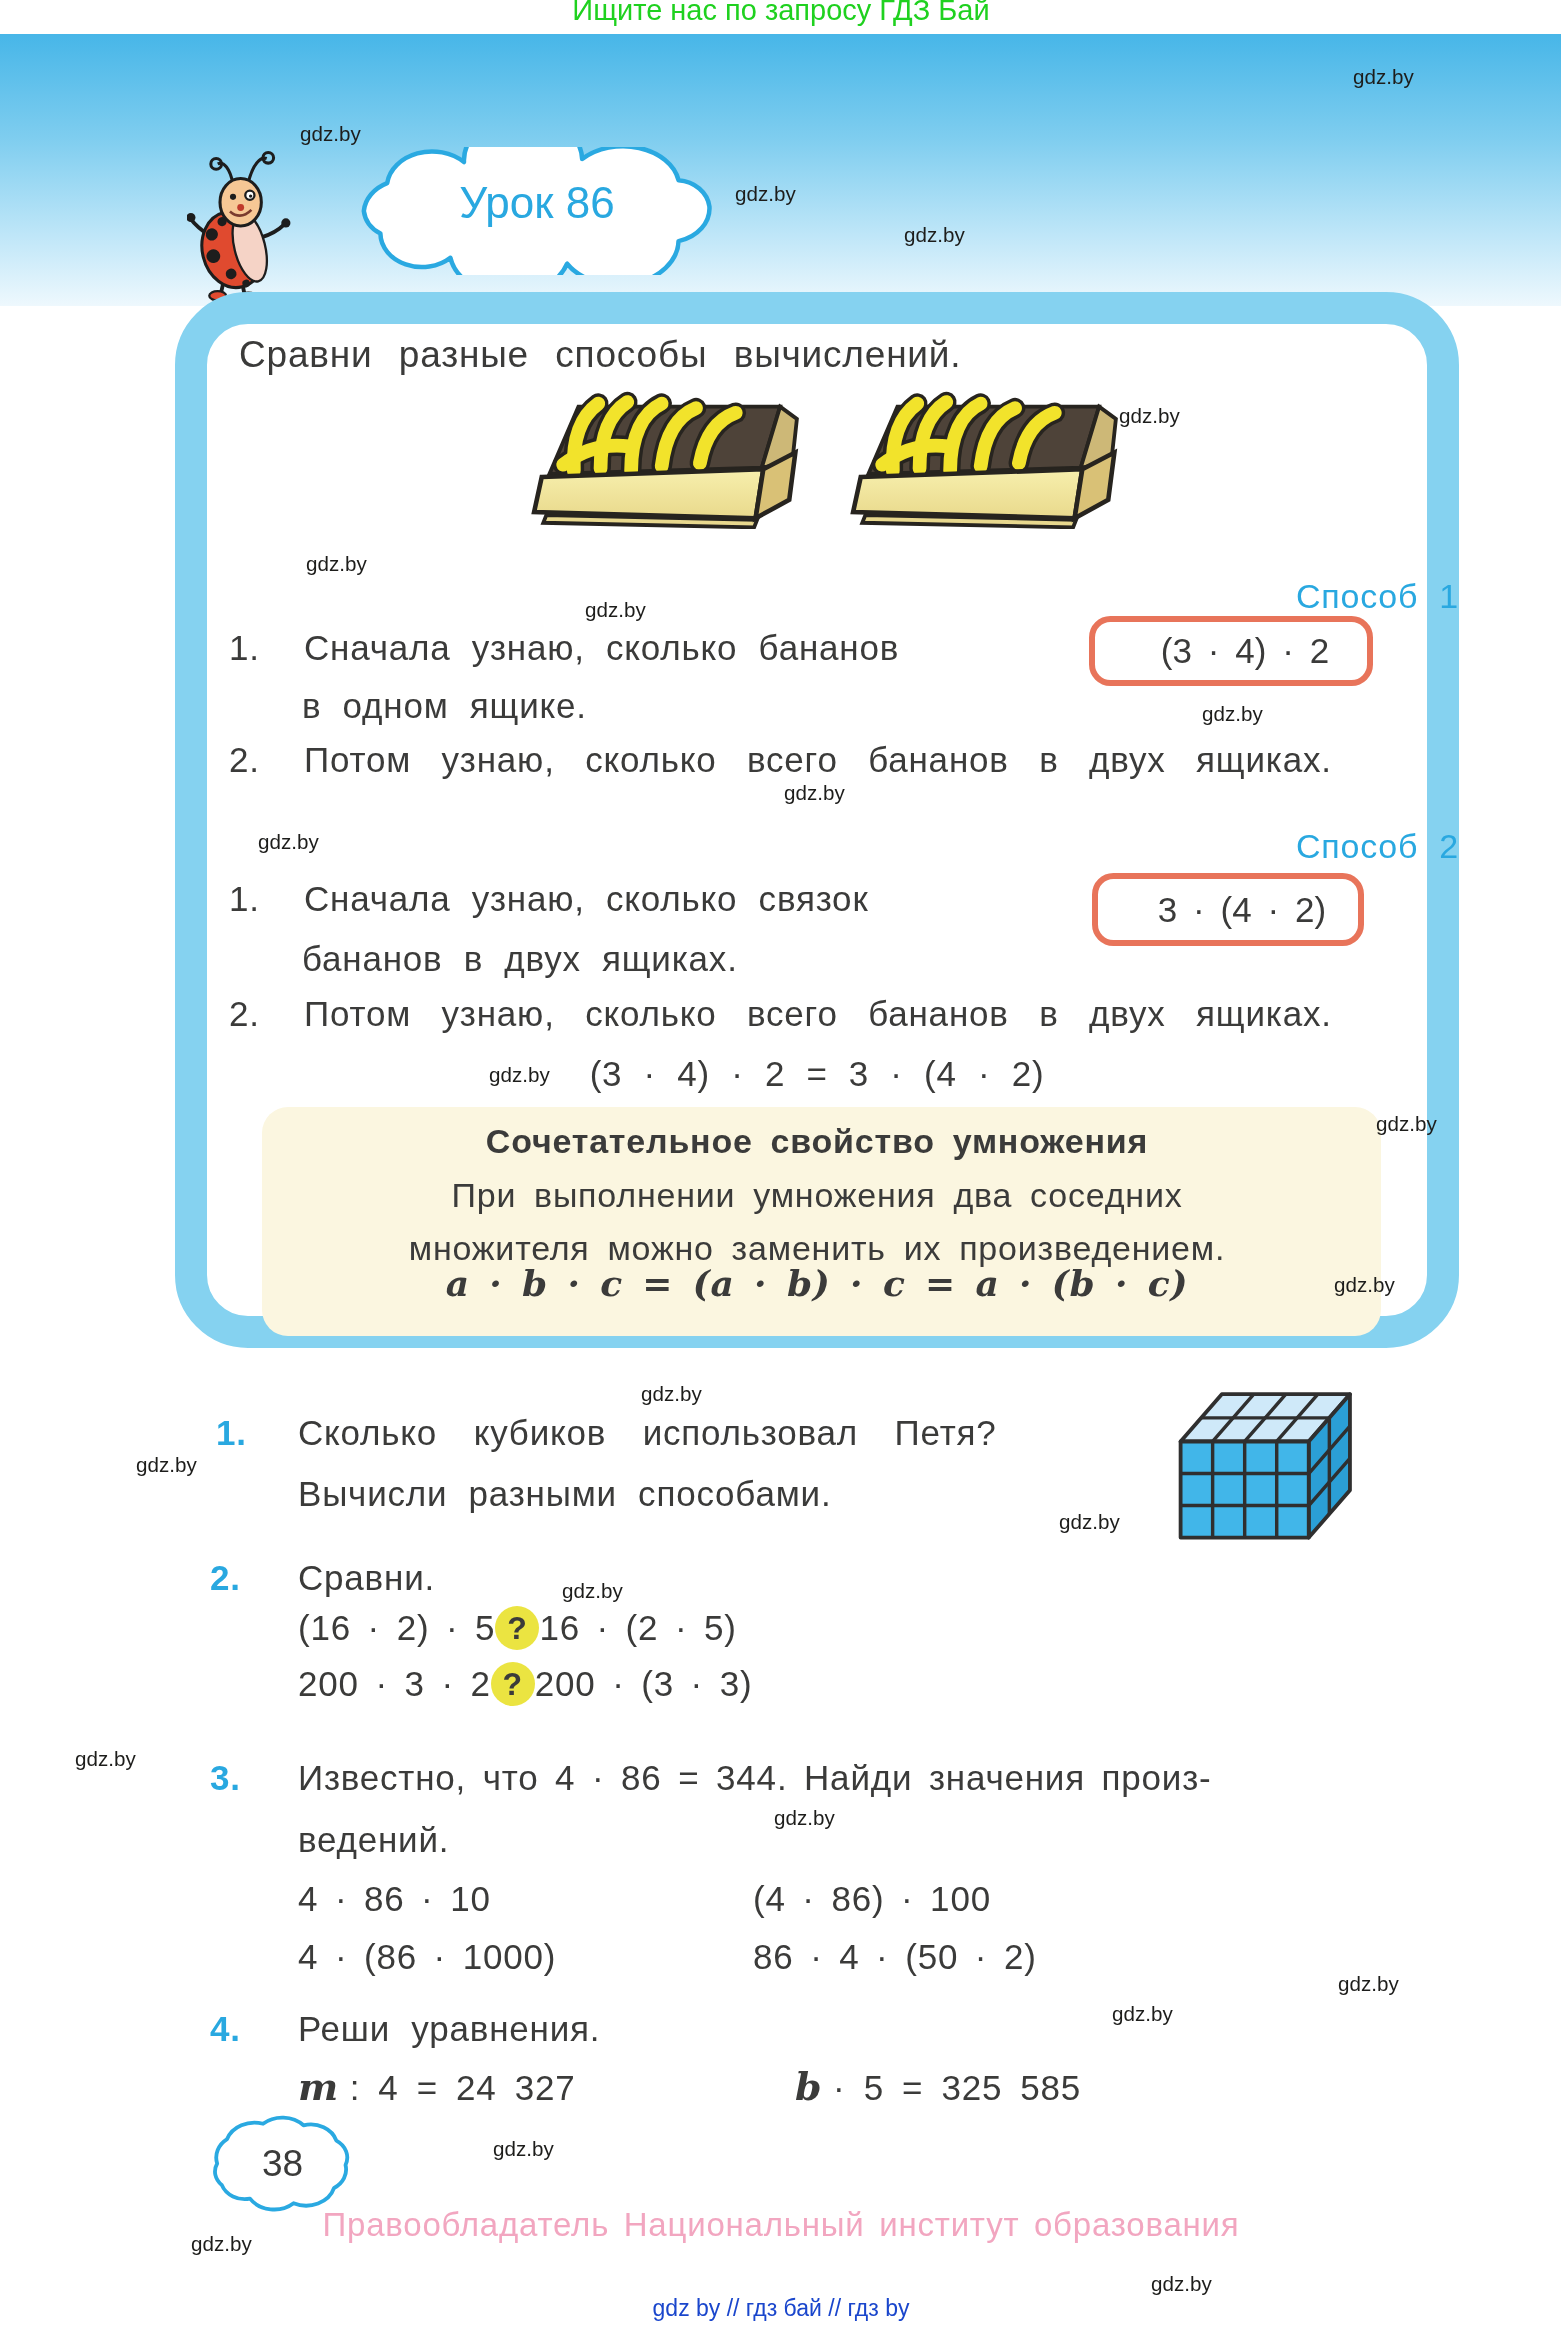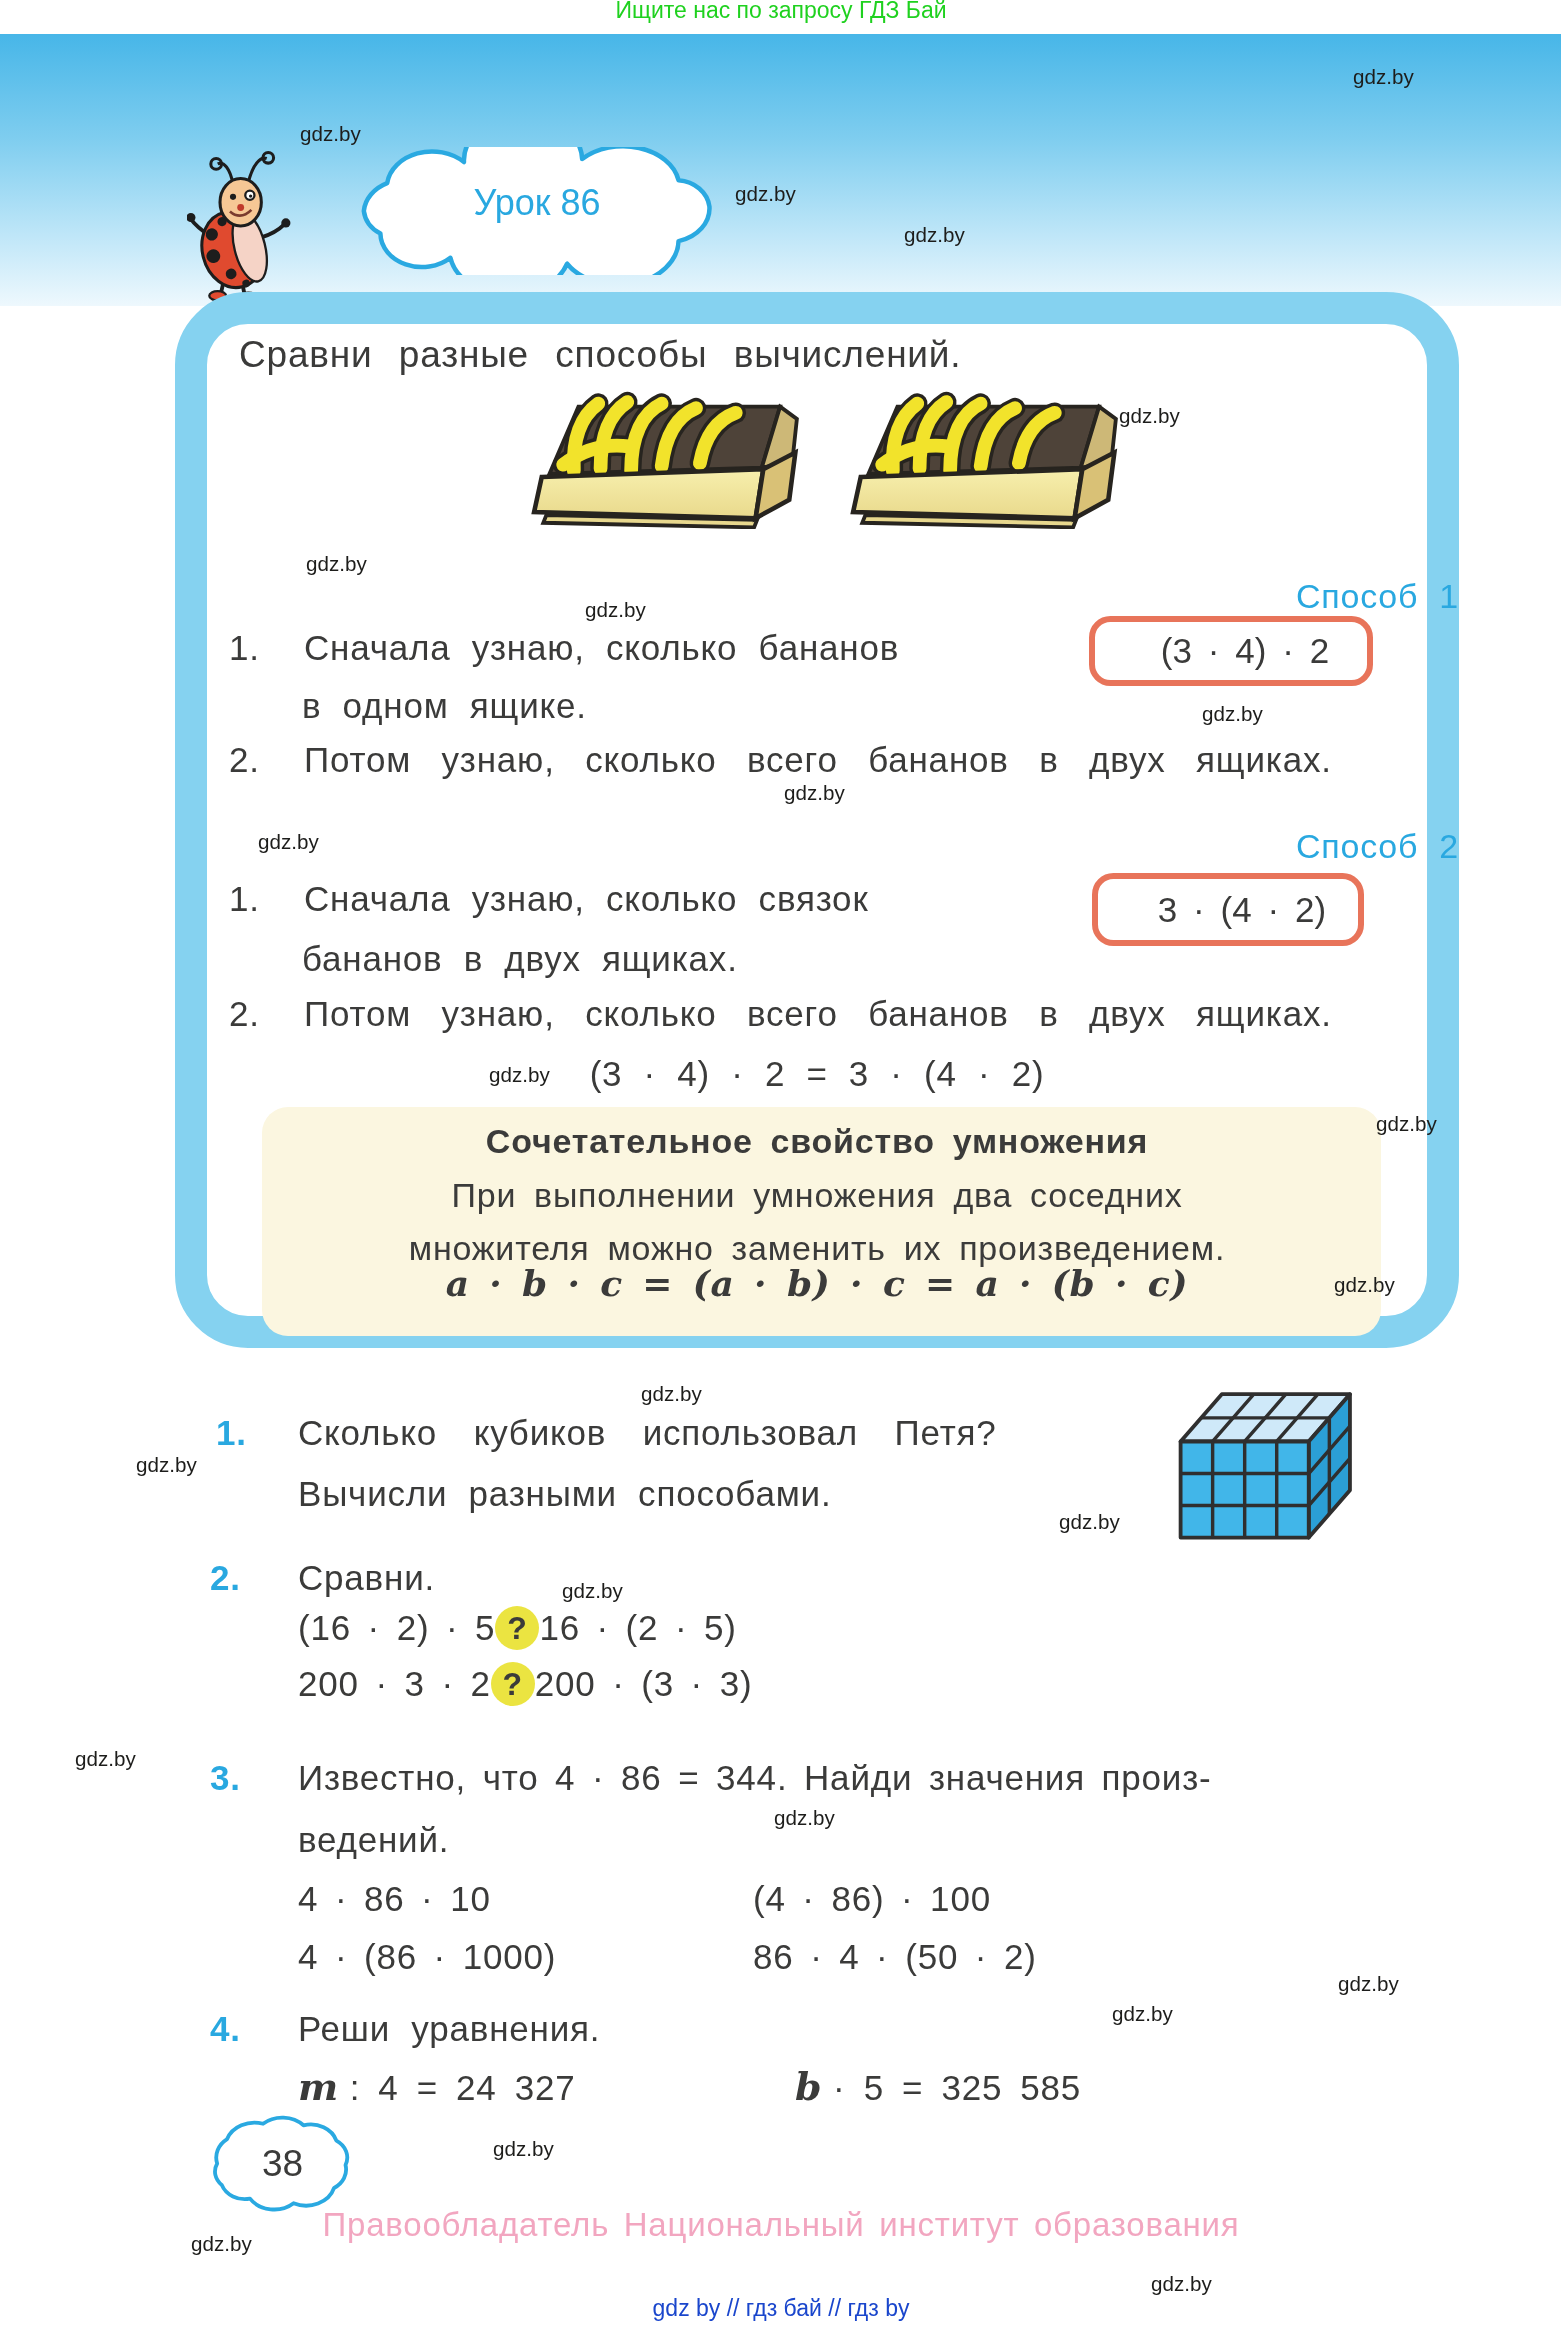--- a/index.html
+++ b/index.html
@@ -6,21 +6,21 @@
     --accent-blue:#29a8e0; --sky-top:#47b6e8; --panel-border:#85d2f0;
     --orange-border:#e8745a; --rule-bg:#fbf6e0; --question-bg:#ebe441;
     --banner-green:#1fd11f; --copyright-pink:#f2a6c0; --links-blue:#1a46cc;
     --text-dark:#3b3b3a;
   }
   html,body{margin:0;padding:0;}
   .page{position:relative;width:1562px;height:2330px;background:#ffffff;overflow:hidden;
         font-family:"Liberation Sans", sans-serif;color:var(--text-dark);}
   .banner{position:absolute;left:0;top:0;width:100%;height:20px;background:#fff;
           display:flex;align-items:center;justify-content:center;
-          color:var(--banner-green);font-size:23px;}
+          color:var(--banner-green);font-size:29px;}
   .sky{position:absolute;left:0;top:34px;width:100%;height:272px;
        background:linear-gradient(180deg,var(--sky-top) 0%,#7ecdef 38%,#c6e9f9 78%,#eef8fd 100%);}
   .panel{position:absolute;left:175px;top:292px;width:1284px;height:1056px;box-sizing:border-box;
          background:#fff;border:32px solid var(--panel-border);border-radius:73px;}
   .wm{position:absolute;color:#1d1d1b;font-size:20.6px;white-space:nowrap;z-index:30;}
   .t{position:absolute;font-size:35px;letter-spacing:0.8px;word-spacing:10.7px;line-height:1.15;white-space:nowrap;}
   .heading{font-size:37px;word-spacing:15.3px;}
   .method-title{left:175px;width:1284px;text-align:right;color:var(--accent-blue);font-size:34px;}
   .stretch{word-spacing:20px;}
   .num-blue{color:var(--accent-blue);font-weight:bold;}
@@ -32,21 +32,21 @@
   .ruletitle{font-weight:bold;font-size:34px;word-spacing:7.6px;}
   .ruleline{font-size:34px;word-spacing:7.6px;}
   .serifmath{font-family:"DejaVu Serif", serif;font-style:italic;font-weight:600;font-size:36px;word-spacing:6.1px;}
   .cmp-row{position:absolute;display:flex;align-items:center;gap:0;font-size:35px;letter-spacing:0.8px;word-spacing:6.1px;}
   .qcircle{width:44px;height:44px;border-radius:50%;background:var(--question-bg);
            display:flex;align-items:center;justify-content:center;font-size:32px;font-weight:bold;color:#3b3b3a;}
   .eq{position:absolute;font-size:35px;letter-spacing:0.8px;word-spacing:7.6px;display:flex;align-items:baseline;gap:10.7px;}
   .eq .var{font-family:"DejaVu Serif", serif;font-style:italic;font-weight:600;font-size:38px;}
   .cloud-badge{position:absolute;left:346px;top:147px;width:382px;height:128px;}
   .cloud-badge .label{position:absolute;inset:0;display:flex;align-items:center;justify-content:center;
-          color:var(--accent-blue);font-size:36px;padding-bottom:17px;text-align:right;}
+          color:var(--accent-blue);font-size:44px;padding-bottom:17px;text-align:right;}
   .pgcloud{position:absolute;left:208px;top:2110px;width:149px;height:107px;}
   .pgcloud .label{position:absolute;inset:0;display:flex;align-items:center;justify-content:center;
           color:#3b3b3a;font-size:37px;}
   .copyright{position:absolute;left:0;top:2206px;width:100%;text-align:center;
              color:var(--copyright-pink);font-size:33px;letter-spacing:0.8px;word-spacing:4.6px;}
   .bluelinks{position:absolute;left:0;top:2295px;width:100%;text-align:center;
              color:var(--links-blue);font-size:23px;}
   svg{position:absolute;display:block;}
 </style>
 </head>

